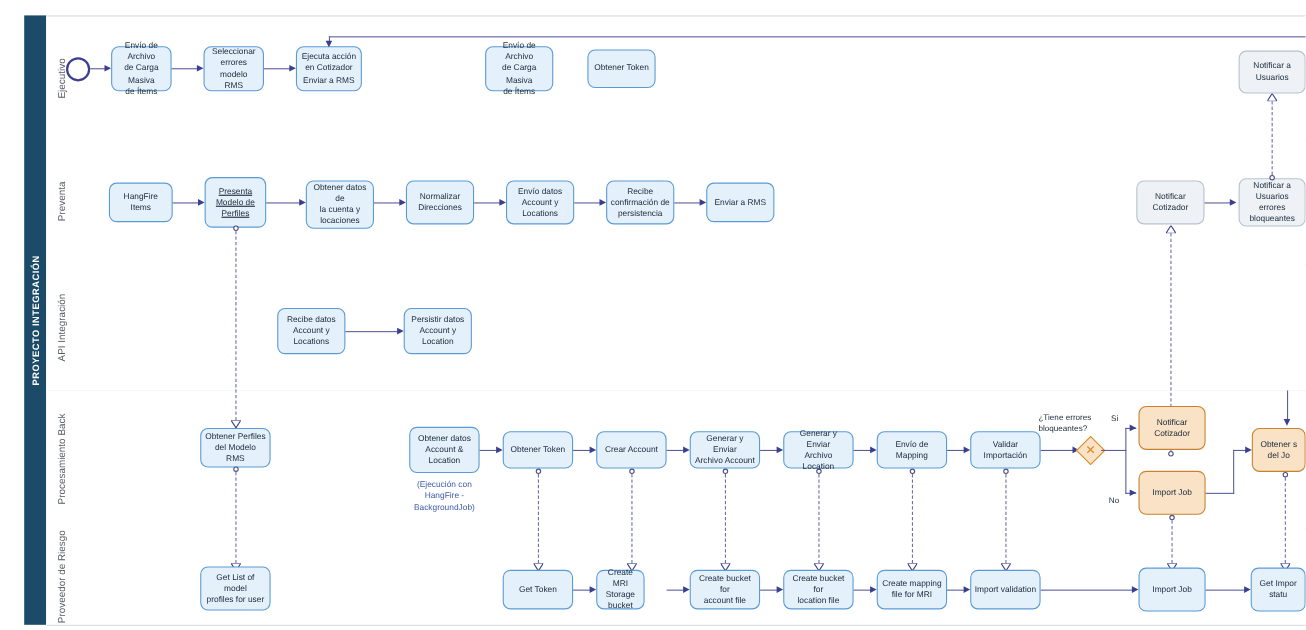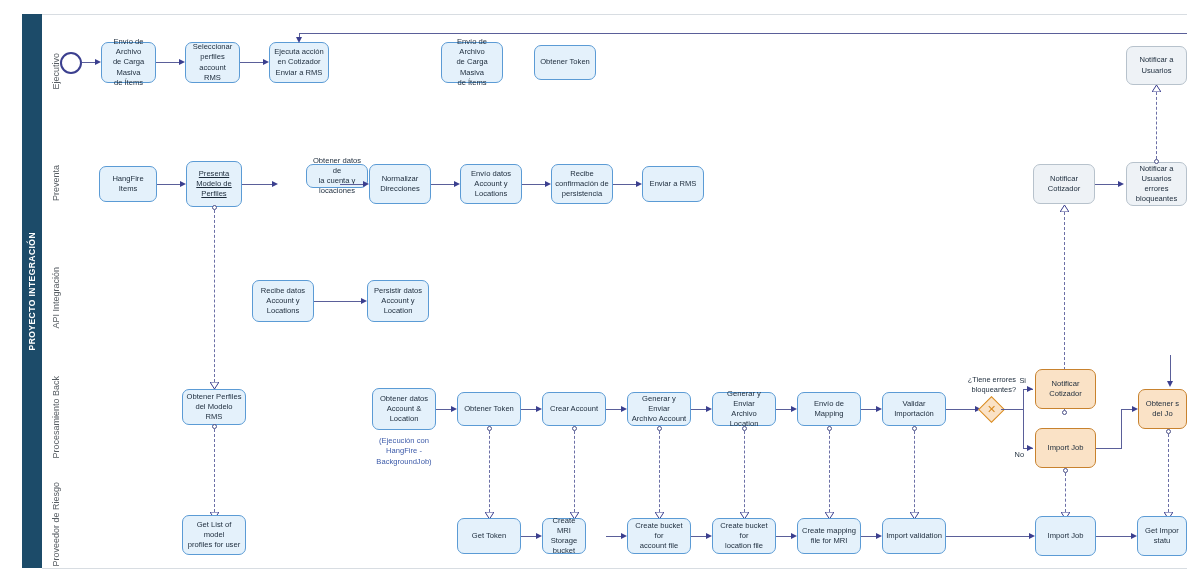--- a/index.html
+++ b/index.html
@@ -77,21 +77,21 @@
   .msgflow{position:absolute;border-left:1.3px dashed #6b6fa6;}
   .msg-dot{
     position:absolute;width:5px;height:5px;border:1.1px solid #4a4f86;
     border-radius:50%;background:#ffffff;box-sizing:border-box;
   }
   .tri-down,.tri-up{position:absolute;}
   .tri-down svg,.tri-up svg{display:block;}
 
   .edge-label{
     position:absolute;font-size:7.4px;color:#1b2a3a;white-space:pre-line;
-    text-align:right;line-height:1.3;
+    text-align:left;line-height:1.3;
   }
   .note{
     position:absolute;font-size:7.6px;color:#3d5ba9;text-align:center;
     line-height:1.35;white-space:pre-line;
   }
 </style>
 </head>
 <body>
 
 <div id="canvas">
@@ -132,21 +132,21 @@
   <div class="arrow right" style="left:95px;top:58.8px;"></div>
 
   <div class="task" style="left:101px;top:42px;width:55px;height:41px;">Envío de Archivo
 de Carga Masiva
 de Ítems</div>
 
   <div class="flow h" style="left:156px;top:62px;width:24px;"></div>
   <div class="arrow right" style="left:179px;top:58.8px;"></div>
 
   <div class="task" style="left:185px;top:42px;width:55px;height:41px;">Seleccionar
-perfiles account
+errores modelo
 RMS</div>
 
   <div class="flow h" style="left:240px;top:62px;width:24px;"></div>
   <div class="arrow right" style="left:263px;top:58.8px;"></div>
 
   <div class="task" style="left:269px;top:42px;width:60px;height:41px;">Ejecuta acción
 en Cotizador
 Enviar a RMS</div>
 
   <div class="flow h" style="left:299px;top:33px;width:888px;"></div>
@@ -167,21 +167,21 @@
   <div class="flow h" style="left:157px;top:184px;width:24px;"></div>
   <div class="arrow right" style="left:180px;top:180.8px;"></div>
 
   <div class="task" style="left:186px;top:161px;width:56px;height:46px;text-decoration:underline;">Presenta
 Modelo de
 Perfiles</div>
 
   <div class="flow h" style="left:242px;top:184px;width:31px;"></div>
   <div class="arrow right" style="left:272px;top:180.8px;"></div>
 
-  <div class="task" style="left:278px;top:164px;width:62px;height:24px;margin-left:28px;">Obtener datos de
+  <div class="task" style="left:278px;top:164px;width:62px;height:44px;">Obtener datos de
 la cuenta y
 locaciones</div>
 
   <div class="flow h" style="left:340px;top:184px;width:24px;"></div>
   <div class="arrow right" style="left:363px;top:180.8px;"></div>
 
   <div class="task" style="left:369px;top:164px;width:62px;height:40px;">Normalizar
 Direcciones</div>
 
   <div class="flow h" style="left:431px;top:184px;width:24px;"></div>

